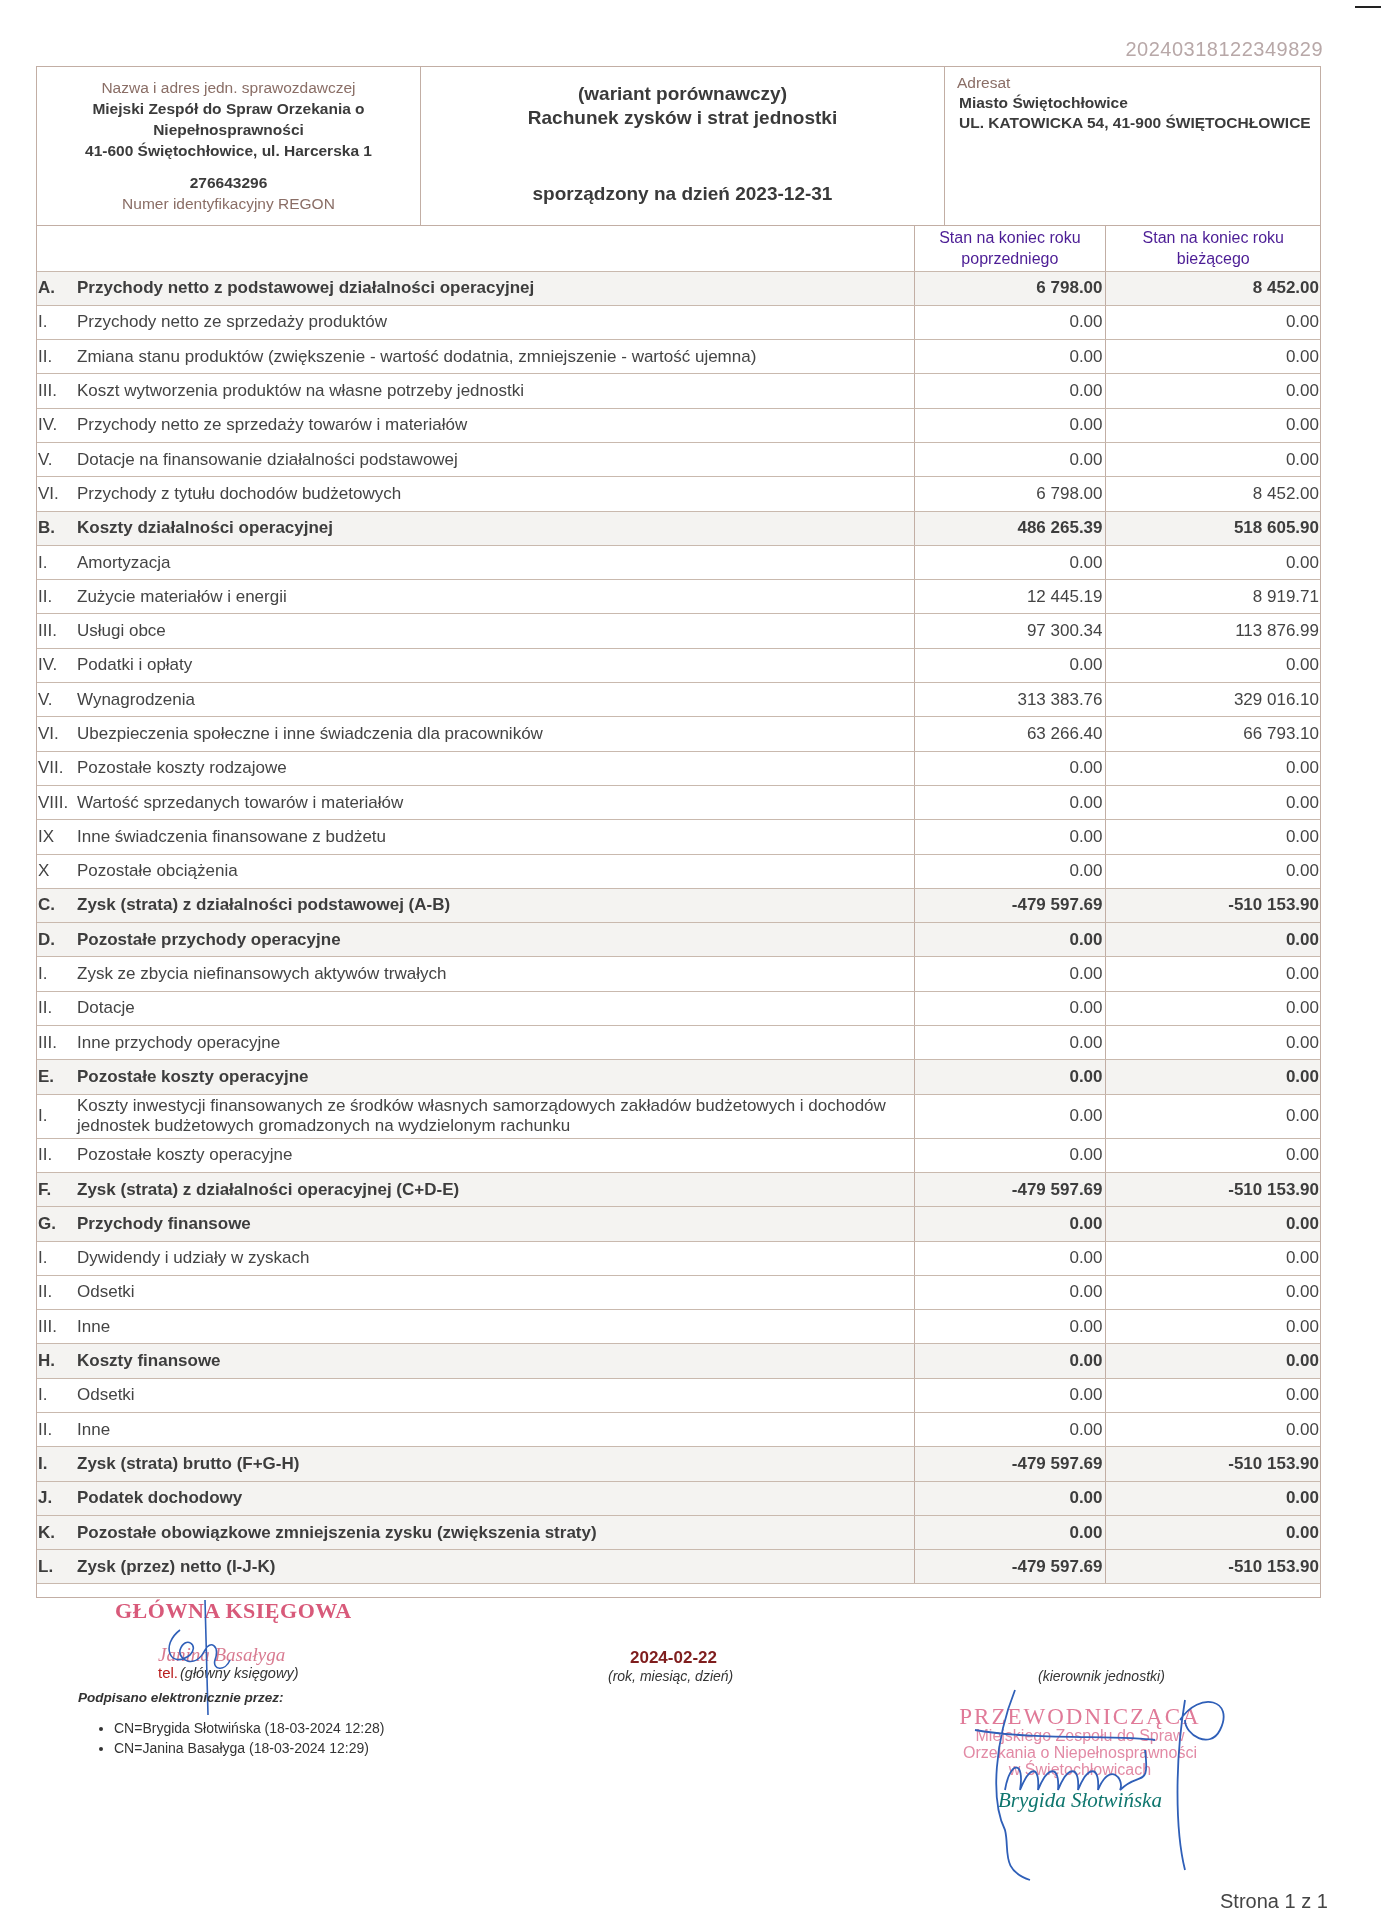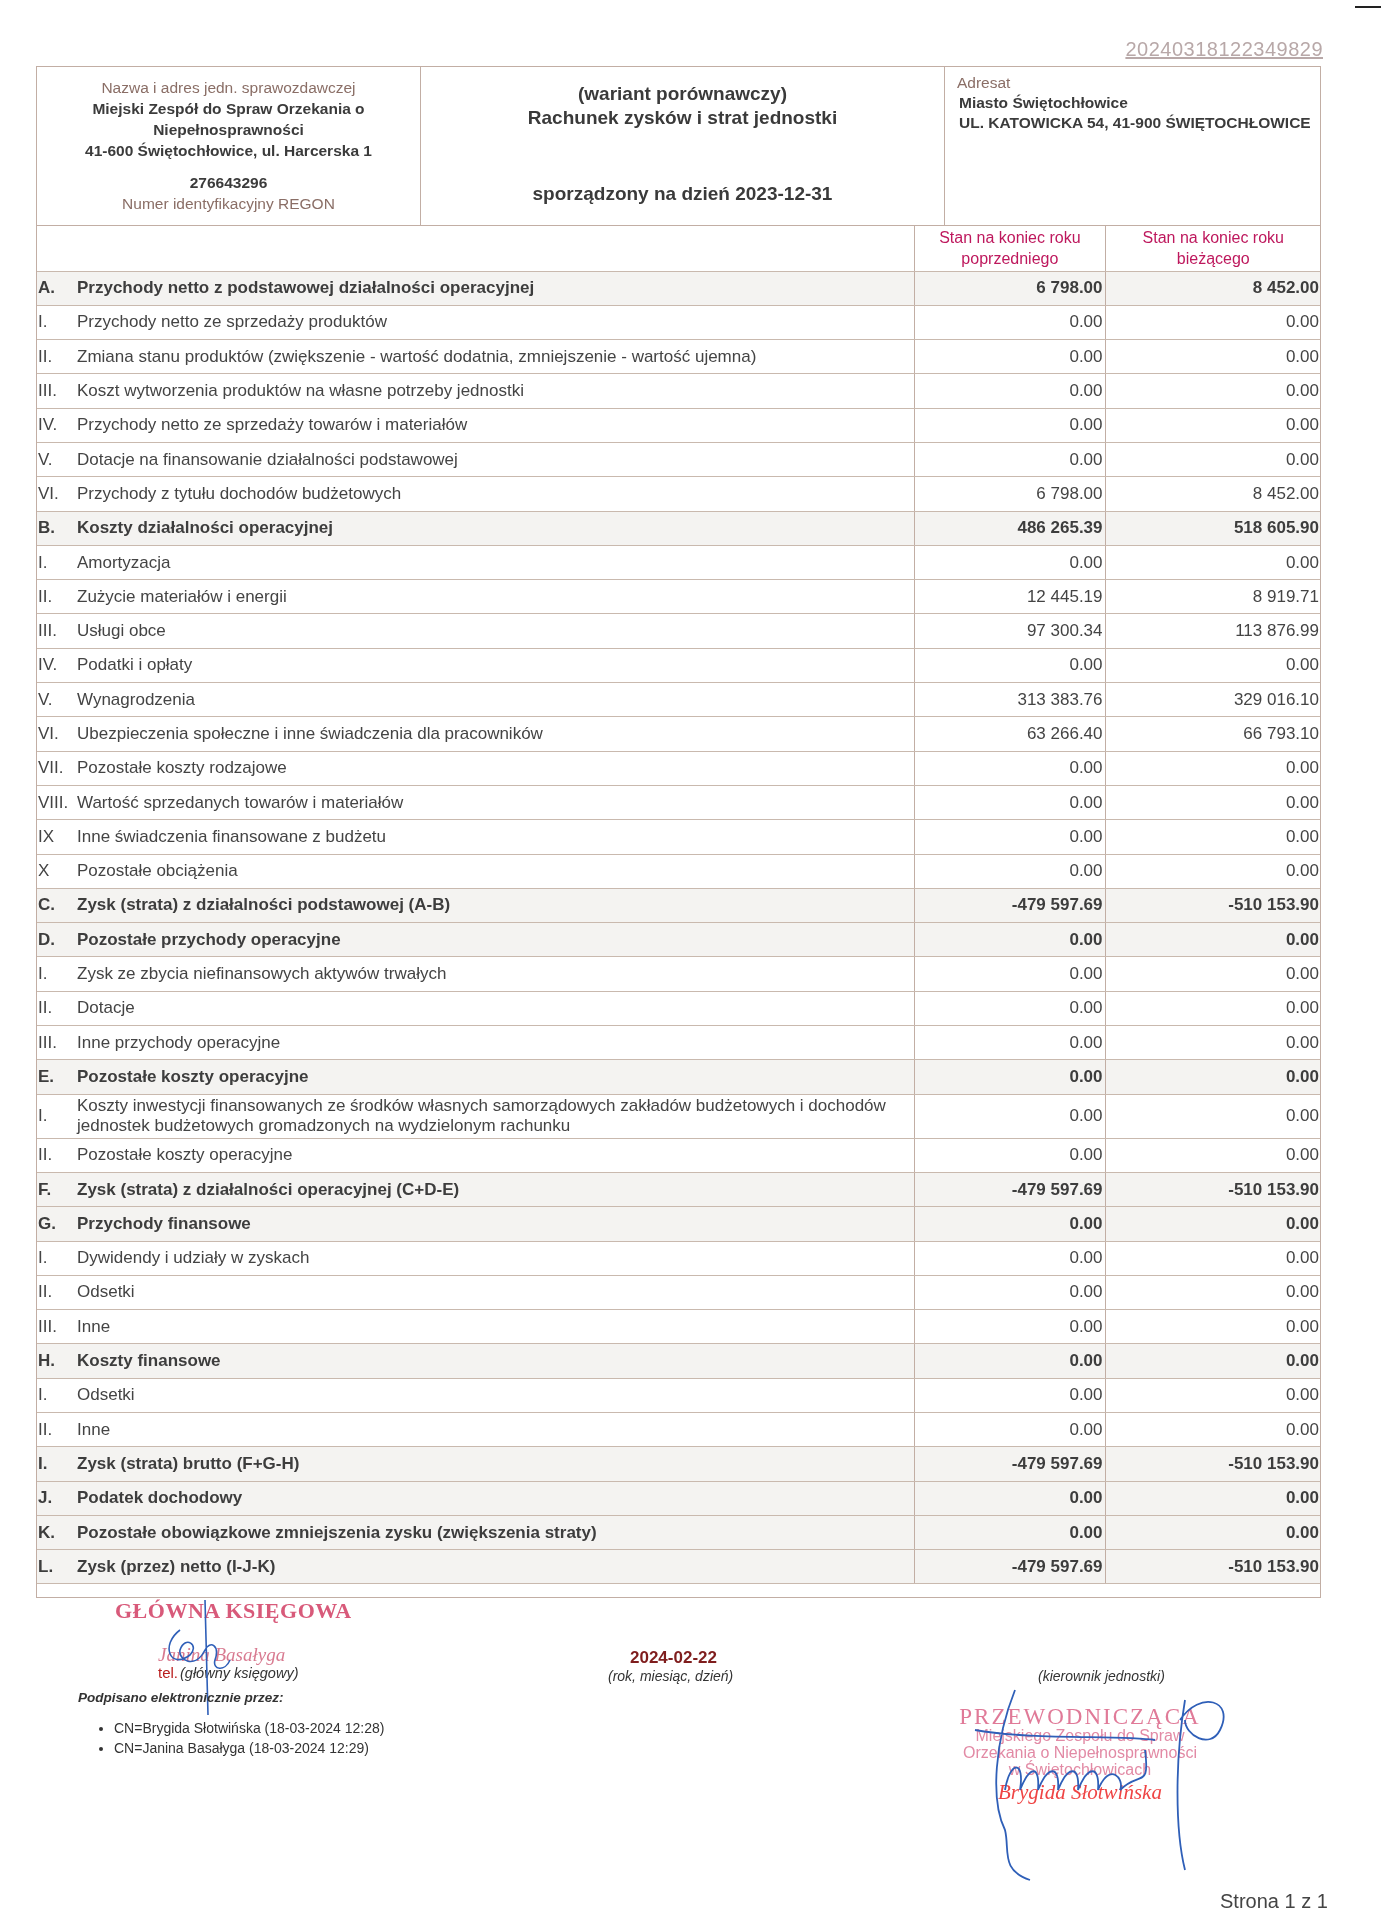--- a/index.html
+++ b/index.html
@@ -1,34 +1,34 @@
 <!DOCTYPE html>
 <html><head>
 <meta charset="utf-8">
 <style>
   html, body { margin:0; padding:0; background:#ffffff; }
   body { width:1396px; height:1920px; position:relative; overflow:hidden;
          font-family:"Liberation Sans", sans-serif; color:#3a3a3a; }
   .corner-mark { position:absolute; left:1355px; top:6px; width:26px; height:2px; background:#222; }
-  .doc-id { position:absolute; right:73px; top:38px; font-size:20px; color:#b8a8a8; letter-spacing:0.5px;text-decoration:underline; }
+  .doc-id { position:absolute; right:73px; top:38px; font-size:20px; color:#b8a8a8; letter-spacing:0.5px; }
   .header { position:absolute; left:36px; top:66px; width:1285px; height:160px;
             border:1px solid #c2aea4; display:flex; box-sizing:border-box; }
   .hcol { box-sizing:border-box; border-right:1px solid #c2aea4; }
   .hcol:last-child { border-right:none; }
   .hcol-left { width:384px; text-align:center; padding-top:10px; font-size:15.5px; line-height:21px; }
   .hcol-mid { width:524px; text-align:center; position:relative; }
   .hcol-right { flex:1; padding:6px 0 0 12px; font-size:15.5px; line-height:20px; }
   .muted-label { color:#8a6e66; }
   .bold { font-weight:bold; color:#3b3b3b; }
   .title1 { position:absolute; top:15px; left:0; right:0; font-size:19px; font-weight:bold; line-height:24px; }
   .title2 { position:absolute; top:116px; left:0; right:0; font-size:19px; font-weight:bold; }
   .spacer { height:11px; }
   table.pl { position:absolute; left:36px; top:226px; width:1285px; border-collapse:collapse; }
   table.pl td { border-bottom:1px solid #c9b9ae; box-sizing:border-box; height:34.3px; padding:0; font-size:17px; color:#444; }
-  table.pl tr.hdr td { height:45px; font-size:16px; text-align:center; line-height:21px; color:#be185d; }
+  table.pl tr.hdr td { height:45px; font-size:16px; text-align:center; line-height:21px; color:#4c1d95; }
   table.pl td.c-label { width:899px; border-right:1px solid #c2aea4; }
   table.pl td.c-prev { width:193px; border-right:1px solid #c2aea4; text-align:right; padding-right:2px; }
   table.pl td.c-cur { width:220px; text-align:right; padding-right:2px; }
   table.pl tr.hdr td.c-prev, table.pl tr.hdr td.c-cur { text-align:center; padding-right:0; }
   tr.sec td { background:#f4f3f1; font-weight:bold; color:#3d3d3d; }
   .lbl { display:flex; align-items:center; }
   .code { display:inline-block; width:39px; padding-left:2px; flex:none; }
   .txt { flex:1; }
   tr.tall td { height:44px; }
   tr.tall .txt { line-height:20px; }
@@ -39,21 +39,21 @@
   .stamp1-tel { position:absolute; left:158px; top:1664px; color:#b91c1c; font-size:15px; }
   .role-acc { position:absolute; left:180px; top:1665px; font-style:italic; font-size:14.5px; color:#333; }
   .signed-by { position:absolute; left:78px; top:1690px; font-style:italic; font-weight:bold; font-size:13.5px; color:#333; }
   .sig-list { position:absolute; left:92px; top:1718px; margin:0; padding-left:22px; font-size:14px; line-height:20px; color:#333; }
   .date-val { position:absolute; left:630px; top:1648px; font-weight:bold; font-size:17px; color:#7f1d1d; }
   .date-cap { position:absolute; left:608px; top:1668px; font-style:italic; font-size:14px; color:#333; }
   .head-cap { position:absolute; left:1038px; top:1668px; font-style:italic; font-size:14px; color:#333; }
   .stamp2 { position:absolute; left:945px; top:1707px; width:270px; text-align:center; color:#d65c84; font-family:"Liberation Serif", serif; line-height:20px; }
   .stamp2 .s-title { font-size:23px; letter-spacing:2px; color:#e07a98; }
   .stamp2 .s-line { font-family:"Liberation Sans", sans-serif; font-size:16px; color:#e28aa5; line-height:17px; }
-  .stamp2 .s-name { font-style:italic; font-size:21px; margin-top:4px; color:#ef4444; }
+  .stamp2 .s-name { font-style:italic; font-size:21px; margin-top:12px; color:#0f766e; }
   .signature { position:absolute; pointer-events:none; }
   .page-num { position:absolute; left:1220px; top:1890px; font-size:20px; color:#444; }
 </style>
 </head>
 <body>
 
 <div class="corner-mark"></div>
 <div class="doc-id">20240318122349829</div>
 
 <div class="header">

